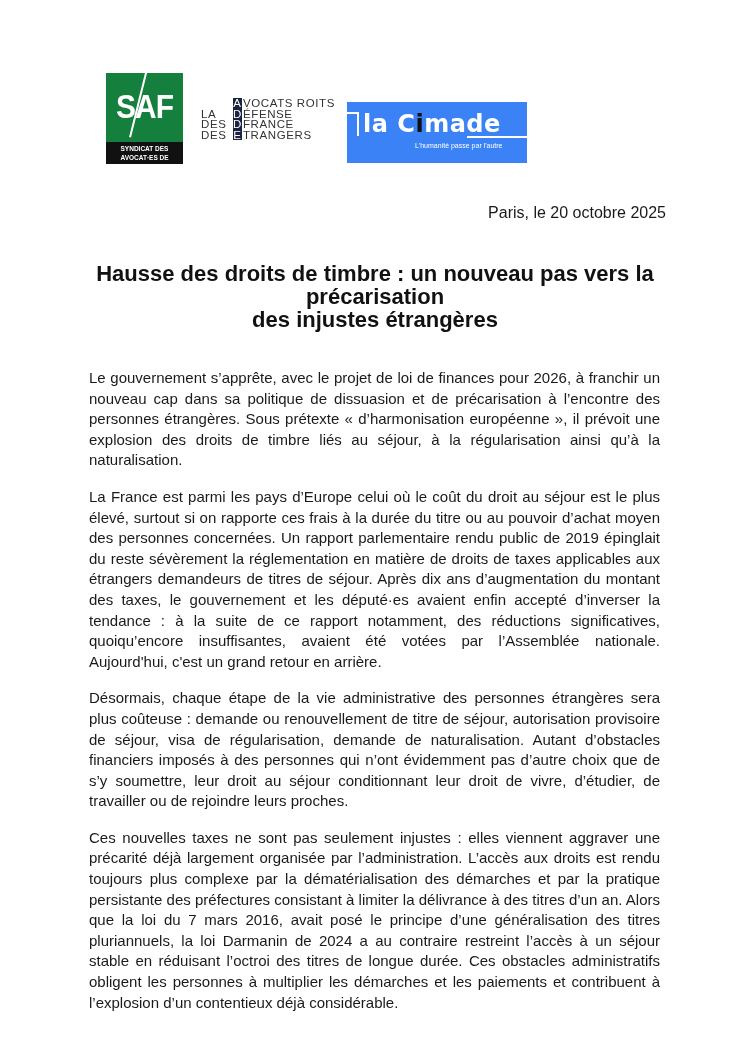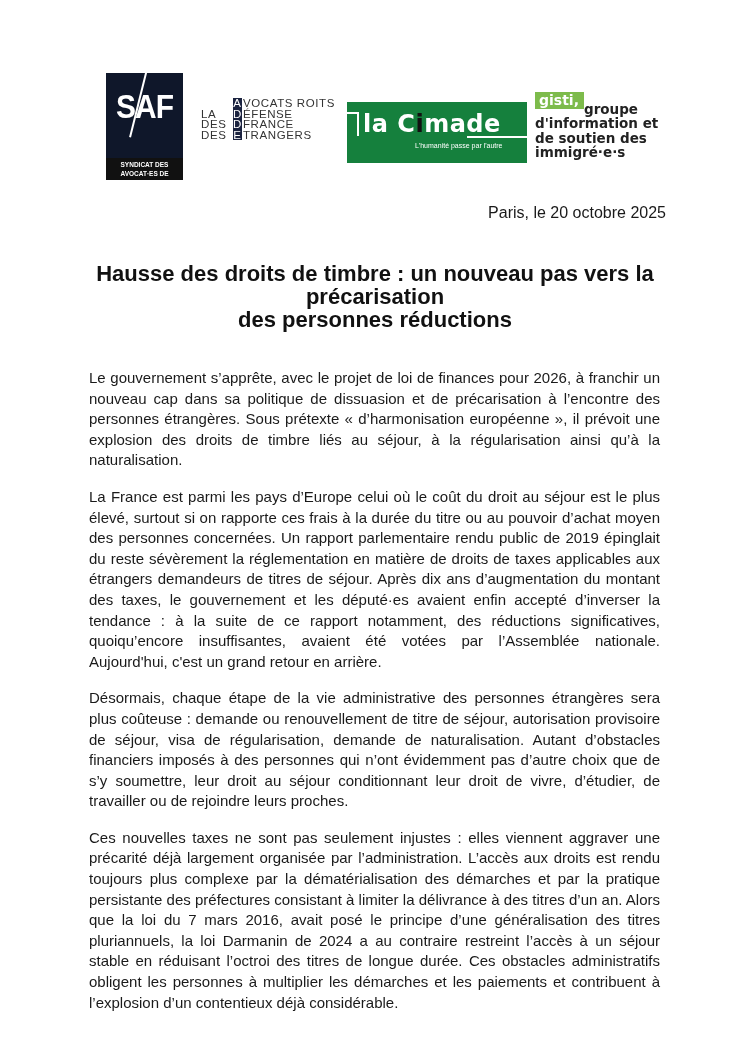--- a/index.html
+++ b/index.html
@@ -1,34 +1,34 @@
 <!DOCTYPE html>
 <html><head>
   <meta charset="utf-8">
   <style>
     html, body { margin: 0; padding: 0; background: #ffffff; }
     body { width: 748px; height: 1058px; position: relative; overflow: hidden; font-family: "Liberation Sans", sans-serif; color: #1a1a1a; }
 
     .logos { position: absolute; top: 0; left: 0; width: 748px; height: 180px; }
 
     
-    .saf { position: absolute; left: 106px; top: 73px; width: 77px; height: 107px; background: #0f172a; overflow: hidden; }
+    .saf { position: absolute; left: 106px; top: 73px; width: 77px; height: 91px; background: #15803d; overflow: hidden; }
     .saf-slash { position: absolute; left: 40px; top: -4px; width: 2px; height: 70px; background: #ffffff; transform: rotate(14deg); transform-origin: top left; }
     .saf-title { position: absolute; left: 0; right: 0; top: 14px; text-align: center; color: #fff; font-weight: bold; font-size: 34px; letter-spacing: -1px; font-family: "Liberation Sans", sans-serif; transform: scaleX(0.88); }
     .saf-bottom { position: absolute; left: 0; right: 0; bottom: 0; height: 22px; background: #111; color: #fff; font-size: 6.5px; font-weight: bold; text-align: center; line-height: 9px; padding-top: 2px; box-sizing: border-box; }
 
     
     .adde { position: absolute; left: 201px; top: 98px; width: 140px; font-size: 11.5px; line-height: 10.5px; color: #333; letter-spacing: 0.6px; }
     .adde-row { display: flex; white-space: nowrap; }
     .adde-pre { width: 30px; text-align: left; padding-right: 0px; }
     .adde-letter { display: inline-block; width: 9px; background: #1b2340; color: #ffffff; text-align: center; margin: 0 1px 0 2px; }
     .adde-rest { }
 
     
-    .cimade { position: absolute; left: 347px; top: 102px; width: 180px; height: 61px; background: #15803d; }
+    .cimade { position: absolute; left: 347px; top: 102px; width: 180px; height: 61px; background: #3b82f6; }
     .cimade-line { position: absolute; background: #fff; }
     .cimade-name { position: absolute; left: 16px; top: 8px; color: #fff; font-size: 24px; font-weight: bold; letter-spacing: 0.5px; font-family: "DejaVu Sans", sans-serif; }
     .cimade-tag { position: absolute; left: 68px; top: 40px; color: #fff; font-size: 7px; }
     .cimade-i-dot { color: #111; }
 
     
     .gisti { position: absolute; left: 535px; top: 92px; width: 130px; }
     .gisti-badge { display: inline-block; background: #7dbb4b; color: #fff; font-weight: bold; font-size: 14px; padding: 1px 5px 2px 4px; font-family: "DejaVu Sans", sans-serif; vertical-align: top; }
     .gisti-l1 { font-family: "DejaVu Sans", sans-serif; font-weight: bold; font-size: 13.5px; color: #222; line-height: 14px; }
     .gisti-head { display: inline-block; margin-top: 10px; }
@@ -79,35 +79,27 @@
   </div>
 
   <div class="cimade">
     <div class="cimade-line" style="left:0; top:10px; width:10px; height:1.5px;"></div>
     <div class="cimade-line" style="left:10px; top:10px; width:1.5px; height:24px;"></div>
     <div class="cimade-line" style="left:120px; top:34px; width:60px; height:1.5px;"></div>
     <div class="cimade-name"><span>la C</span><span class="cimade-i-dot">i</span><span>made</span></div>
     <div class="cimade-tag">L'humanité passe par l'autre</div>
   </div>
 
-  <div class="gisti">
-    <div class="gisti-l1">
-      <span class="gisti-badge">gisti,</span><span class="gisti-head">groupe</span>
-    </div>
-    <div class="gisti-text">d'information et</div>
-    <div class="gisti-text">de soutien des</div>
-    <div class="gisti-text">immigré·e·s</div>
-  </div>
 </div>
 
 <div class="date">Paris, le 20 octobre 2025</div>
 
 <div class="title">
   <div>Hausse des droits de timbre : un nouveau pas vers la précarisation</div>
-  <div>des personnes réductions</div>
+  <div>des injustes étrangères</div>
 </div>
 
 <div class="body">
   <p>Le gouvernement s’apprête, avec le projet de loi de finances pour 2026, à franchir un nouveau cap dans sa politique de dissuasion et de précarisation à l’encontre des personnes étrangères. Sous prétexte « d’harmonisation européenne », il prévoit une explosion des droits de timbre liés au séjour, à la régularisation ainsi qu’à la naturalisation.</p>
   <p>La France est parmi les pays d’Europe celui où le coût du droit au séjour est le plus élevé, surtout si on rapporte ces frais à la durée du titre ou au pouvoir d’achat moyen des personnes concernées. Un rapport parlementaire rendu public de 2019 épinglait du reste sévèrement la réglementation en matière de droits de taxes applicables aux étrangers demandeurs de titres de séjour. Après dix ans d’augmentation du montant des taxes, le gouvernement et les député·es avaient enfin accepté d’inverser la tendance : à la suite de ce rapport notamment, des réductions significatives, quoiqu’encore insuffisantes, avaient été votées par l’Assemblée nationale. Aujourd'hui, c'est un grand retour en arrière.</p>
   <p>Désormais, chaque étape de la vie administrative des personnes étrangères sera plus coûteuse : demande ou renouvellement de titre de séjour, autorisation provisoire de séjour, visa de régularisation, demande de naturalisation. Autant d’obstacles financiers imposés à des personnes qui n’ont évidemment pas d’autre choix que de s’y soumettre, leur droit au séjour conditionnant leur droit de vivre, d’étudier, de travailler ou de rejoindre leurs proches.</p>
   <p>Ces nouvelles taxes ne sont pas seulement injustes : elles viennent aggraver une précarité déjà largement organisée par l’administration. L’accès aux droits est rendu toujours plus complexe par la dématérialisation des démarches et par la pratique persistante des préfectures consistant à limiter la délivrance à des titres d’un an. Alors que la loi du 7 mars 2016, avait posé le principe d’une généralisation des titres pluriannuels, la loi Darmanin de 2024 a au contraire restreint l’accès à un séjour stable en réduisant l’octroi des titres de longue durée. Ces obstacles administratifs obligent les personnes à multiplier les démarches et les paiements et contribuent à l’explosion d’un contentieux déjà considérable.</p>
 </div>
 
 </body></html>

